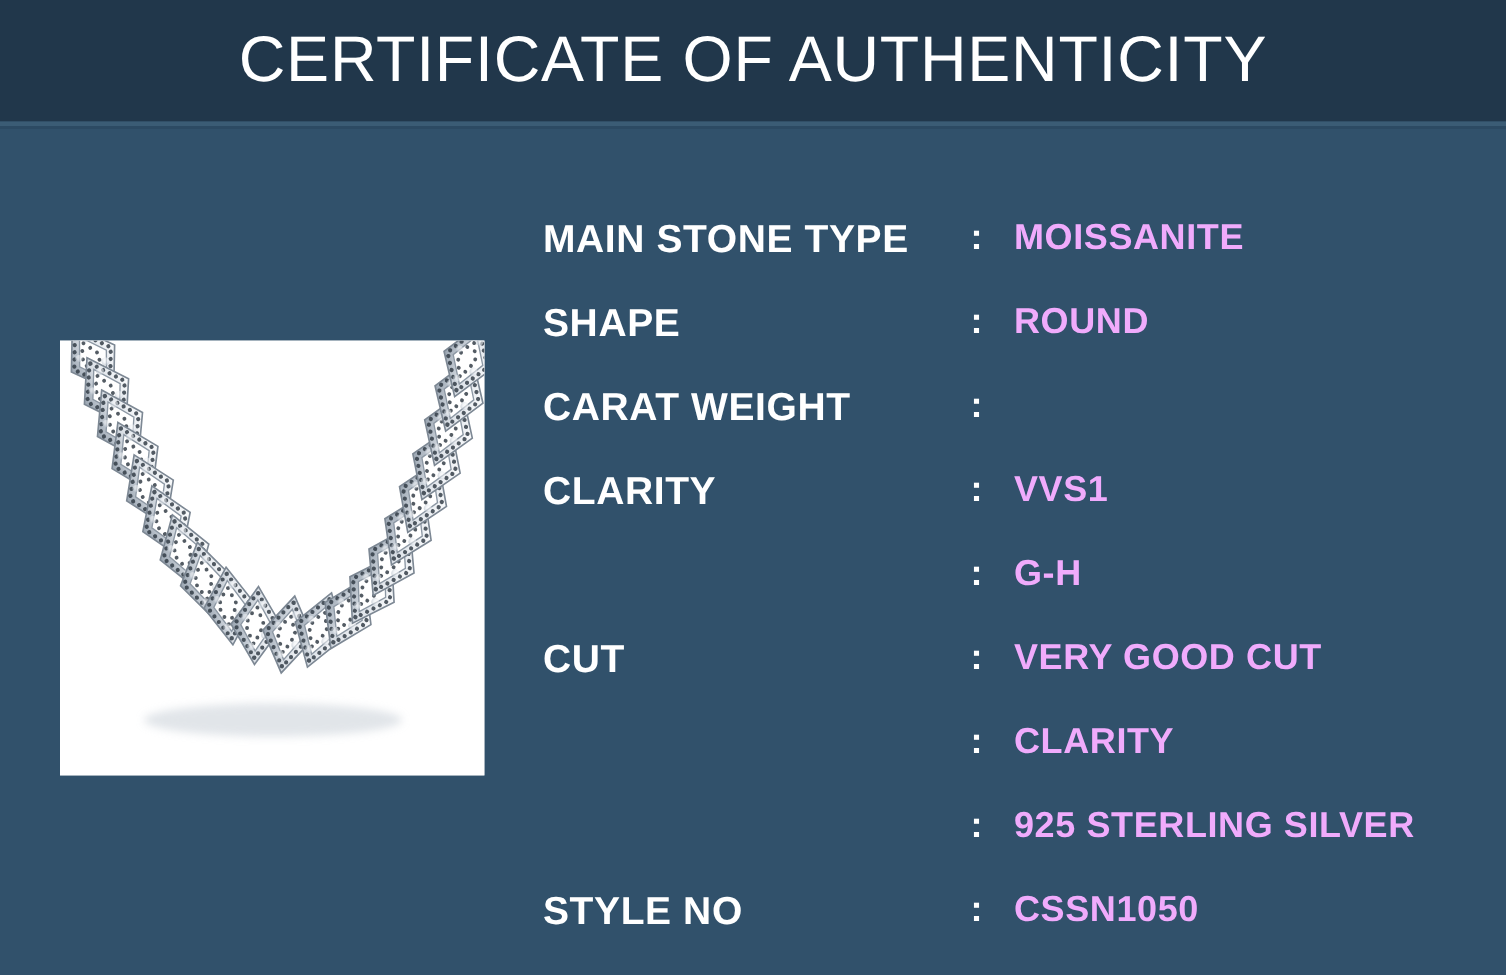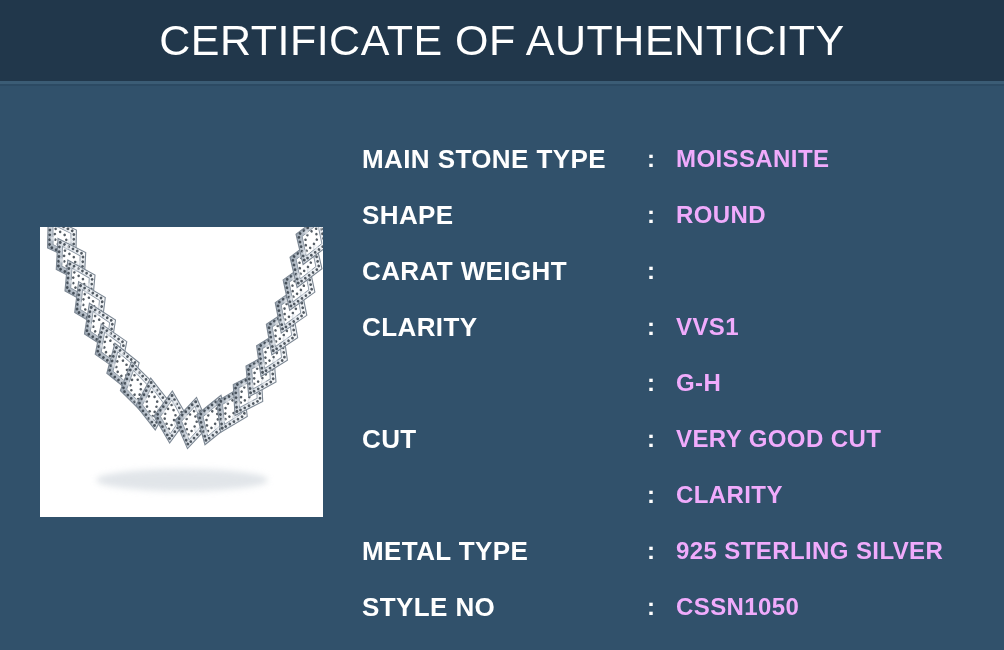--- a/index.html
+++ b/index.html
@@ -255,21 +255,20 @@
       <span class="spec-colon">:</span>
       <span class="spec-value">VERY GOOD CUT</span>
     </div>
 
     <div class="spec-row">
       <span class="spec-colon">:</span>
       <span class="spec-value">CLARITY</span>
     </div>
 
     <div class="spec-row">
-      <span class="spec-label">METAL TYPE</span>
       <span class="spec-colon">:</span>
       <span class="spec-value">925 STERLING SILVER</span>
     </div>
 
     <div class="spec-row">
       <span class="spec-label">STYLE NO</span>
       <span class="spec-colon">:</span>
       <span class="spec-value">CSSN1050</span>
     </div>
 

